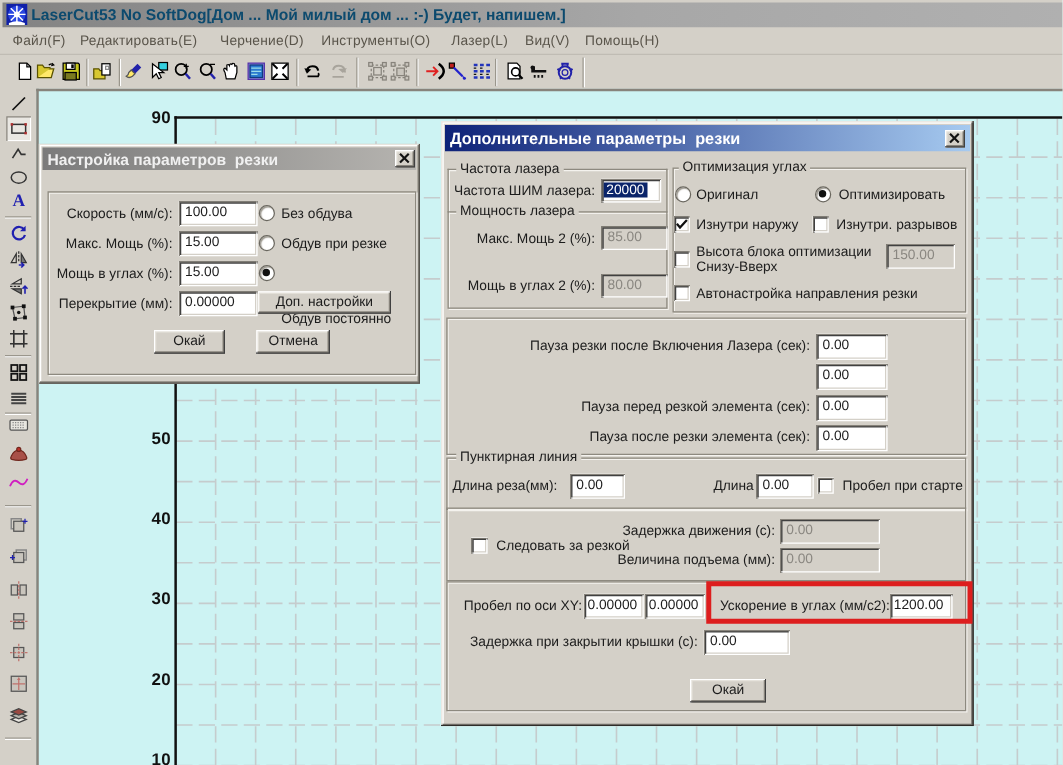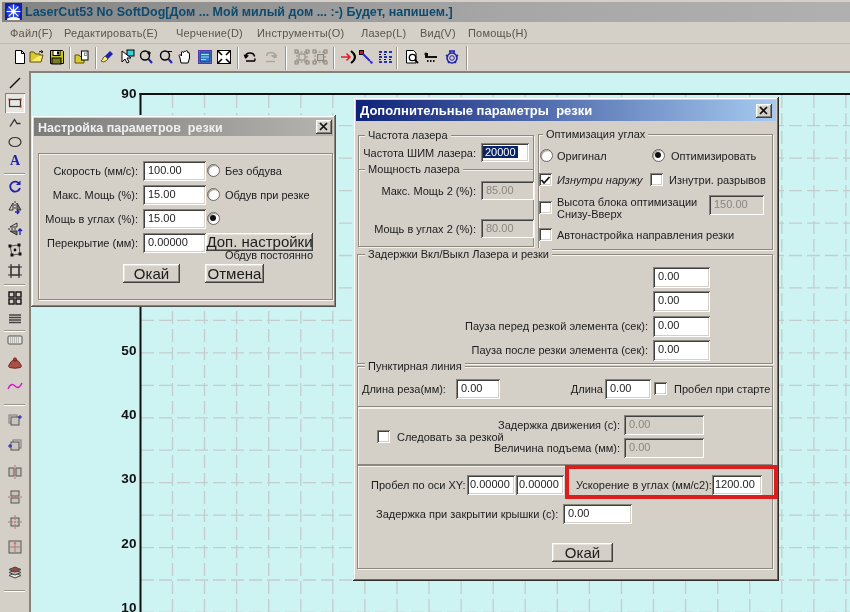--- a/index.html
+++ b/index.html
@@ -5,21 +5,21 @@
 #root{position:relative;width:850px;height:612px;background:#d4d0c8;overflow:hidden;
  font-family:"Liberation Sans", sans-serif;-webkit-font-smoothing:antialiased;}
 .t{position:absolute;white-space:nowrap;}
 .fld{position:absolute;background:#fff;color:#1c1c1c;font-size:11px;line-height:15px;padding:2px 0 0 5px;
  box-shadow:inset 1px 1px #86827a,inset -1px -1px #fff,inset 2px 2px #404040,inset -2px -2px #d4d0c8;}
 .fld.dis{background:#d4d0c8;color:#8a8781;}
 .grp{position:absolute;border:1px solid #8d897f;box-shadow:1px 1px 0 #f4f2ee,inset 1px 1px 0 #f4f2ee;}
 .grplab{position:absolute;background:#d4d0c8;padding:0 3px;font-size:11px;color:#1c1c1c;line-height:12px;}
 .lbl{position:absolute;font-size:11px;color:#1c1c1c;white-space:nowrap;}
 .lblr{position:absolute;font-size:11px;color:#1c1c1c;white-space:nowrap;text-align:right;}
-.btn{position:absolute;background:#d4d0c8;color:#1c1c1c;font-size:15px;text-align:center;
+.btn{position:absolute;background:#d4d0c8;color:#1c1c1c;font-size:11px;text-align:center;
  box-shadow:inset -1px -1px #404040,inset 1px 1px #fff,inset -2px -2px #87837b,inset 2px 2px #e6e3dc;}
 .chk{position:absolute;width:13px;height:13px;background:#fff;
  box-shadow:inset 1px 1px #86827a,inset -1px -1px #fff,inset 2px 2px #404040,inset -2px -2px #d4d0c8;}
 .rad{position:absolute;width:11px;height:11px;border-radius:50%;background:#fff;border:1px solid #6a675f;box-shadow:inset 1px 1px 1px #9a968c;}
 .x3d{position:absolute;width:16px;height:14px;background:#d4d0c8;
  box-shadow:inset -1px -1px #404040,inset 1px 1px #fff,inset -2px -2px #87837b,inset 2px 2px #e6e3dc;}
 .x3d svg{position:absolute;left:3px;top:2px;}
 </style></head>
 <body>
 <div id="root">
@@ -373,32 +373,32 @@
   <div class="grp" style="left:185px;top:37px;width:233px;height:114px;"></div>
   <div class="grplab" style="left:190px;top:31px;">Оптимизация углах</div>
   <div class="rad" style="left:187px;top:52px;"></div>
   <div class="lbl" style="left:204px;top:53px;">Оригинал</div>
   <div class="rad" style="left:299px;top:52px;"></div>
   <div style="position:absolute;left:302px;top:55px;width:6px;height:6px;border-radius:50%;background:#111;"></div>
   <div class="lbl" style="left:318px;top:53px;">Оптимизировать</div>
   <div class="chk" style="left:186px;top:76px;"><svg width="13" height="13">
           <path d="M2.5 6 L5 9 L10.5 3" stroke="#111" stroke-width="1.8" fill="none"></path>
         </svg></div>
-  <div class="lbl" style="left:204px;top:77px;font-style:italic;">Изнутри наружу</div>
+  <div class="lbl" style="left:204px;top:77px;">Изнутри наружу</div>
   <div class="chk" style="left:297px;top:76px;"></div>
   <div class="lbl" style="left:316px;top:77px;">Изнутри. разрывов</div>
   <div class="chk" style="left:186px;top:104px;"></div>
   <div class="lbl" style="left:204px;top:99px;">Высота блока оптимизации</div>
   <div class="lbl" style="left:204px;top:111px;">Снизу-Вверх</div>
   <div class="fld dis" style="left:356px;top:98px;width:50px;height:18px;">150.00</div>
   <div class="chk" style="left:186px;top:131px;"></div>
   <div class="lbl" style="left:204px;top:132px;">Автонастройка направления резки</div>
 
   <div class="grp" style="left:4px;top:157px;width:414px;height:108px;"></div>
-  <div class="grplab" style="left:12px;top:151px;">Задержки Вкл/Выкл Лазера и резки</div>
+  <div class="lblr" style="left:20px;top:174px;width:275px;">Пауза резки после Включения Лазера (сек):</div>
   <div class="fld" style="left:300px;top:170px;width:52px;height:19px;">0.00</div>
   <div class="fld" style="left:300px;top:194px;width:52px;height:19px;">0.00</div>
   <div class="lblr" style="left:20px;top:223px;width:275px;">Пауза перед резкой элемента (сек):</div>
   <div class="fld" style="left:300px;top:219px;width:52px;height:19px;">0.00</div>
   <div class="lblr" style="left:20px;top:247px;width:275px;">Пауза после резки элемента (сек):</div>
   <div class="fld" style="left:300px;top:243px;width:52px;height:19px;">0.00</div>
 
   <div class="grp" style="left:4px;top:269px;width:414px;height:40px;"></div>
   <div class="grplab" style="left:12px;top:263px;">Пунктирная линия</div>
   <div class="lbl" style="left:9px;top:286px;">Длина реза(мм):</div>

